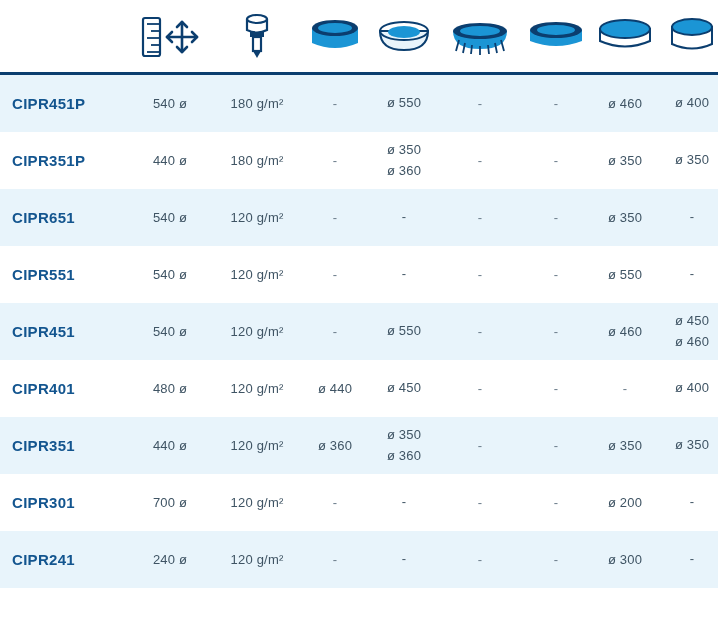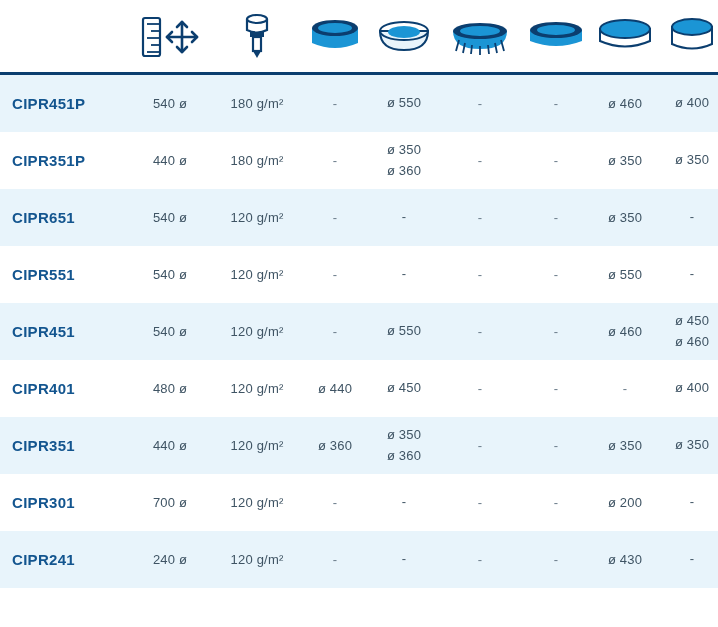--- a/index.html
+++ b/index.html
@@ -323,20 +323,20 @@
         <tr class="odd">
           <td class="code">CIPR241</td>
           <td>240 ø</td>
           <td>120 g/m²</td>
           <td class="dash">-</td>
           <td class="two-line">
             <span>-</span>
           </td>
           <td class="dash">-</td>
           <td class="dash">-</td>
-          <td>ø 430</td>
+          <td>ø 300</td>
           <td class="two-line">
             <span>-</span>
           </td>
         </tr>
       </tbody>
   </table>
 </div>
 
 </body></html>

